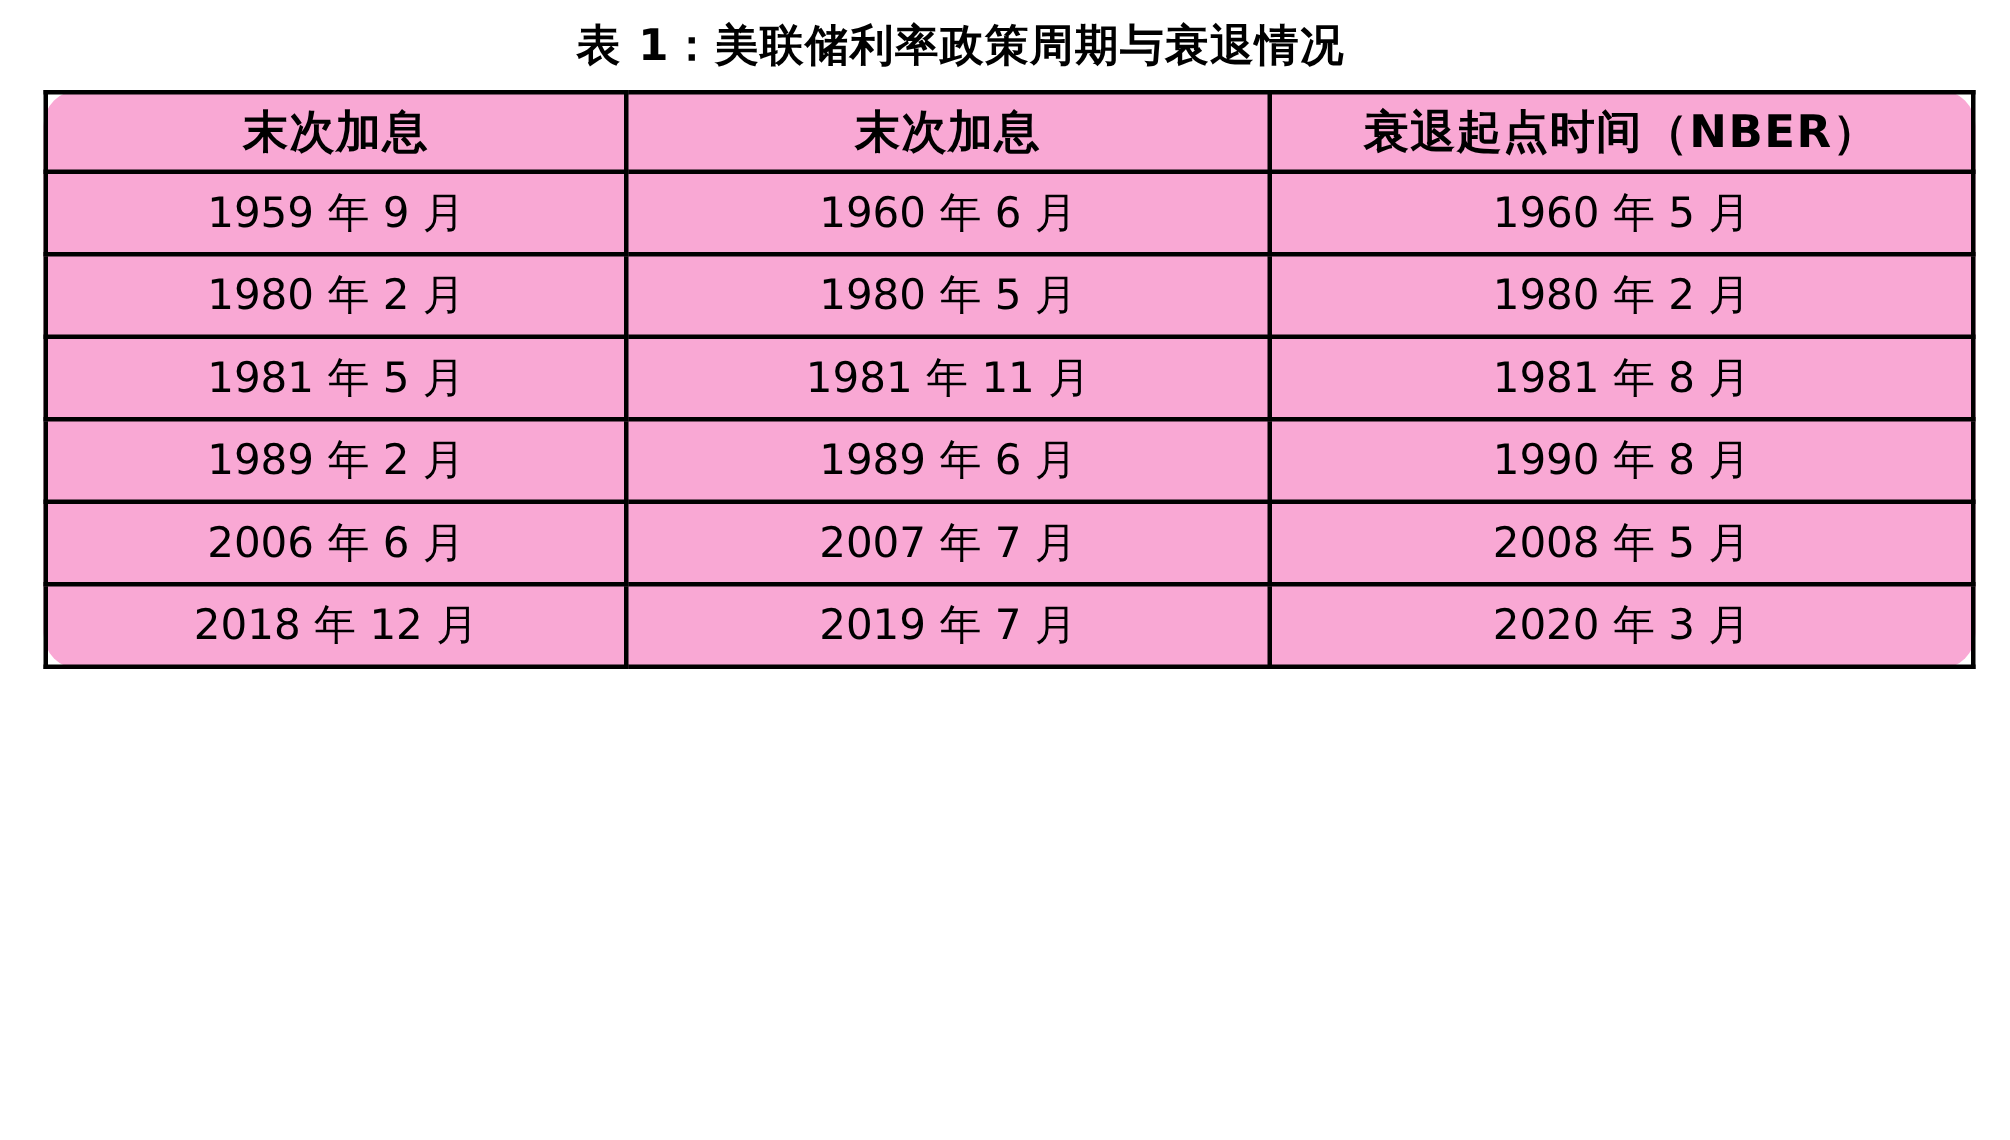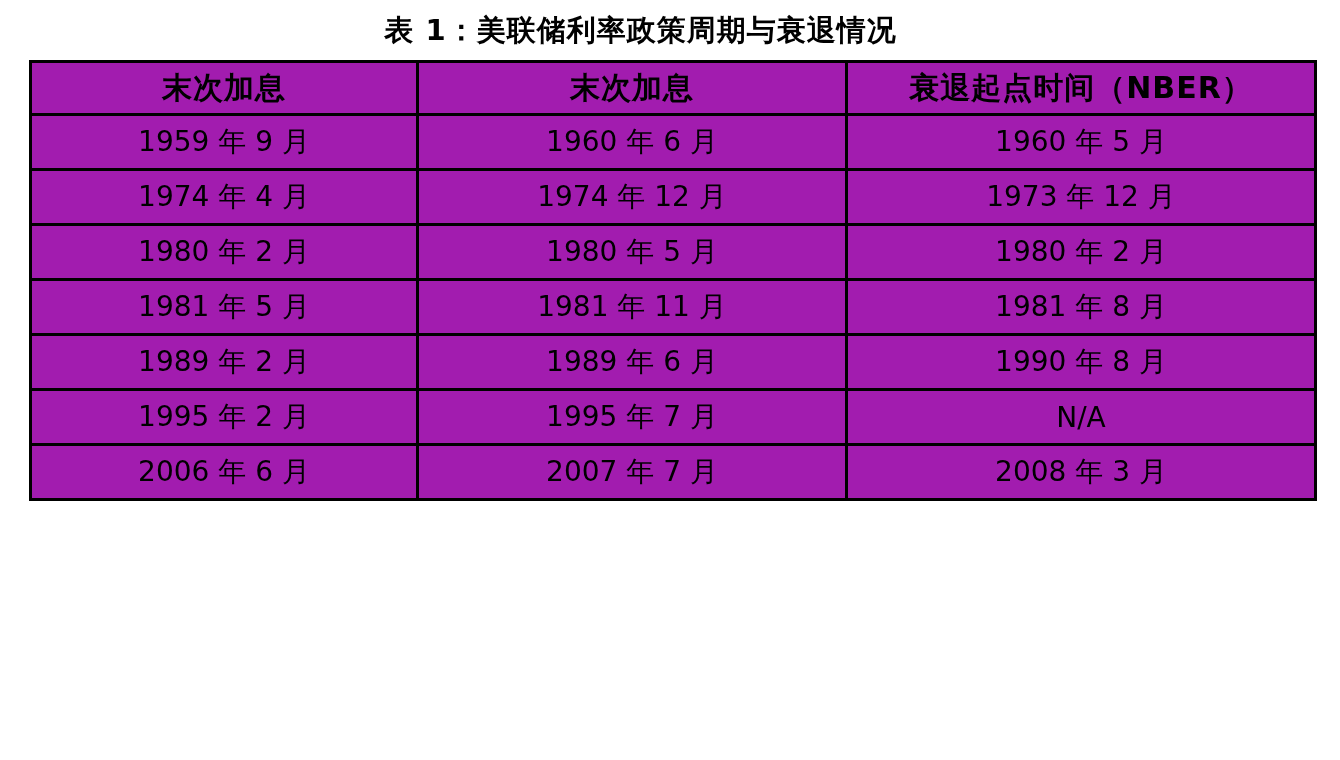--- a/index.html
+++ b/index.html
@@ -24,21 +24,22 @@
     font-weight: 600;
     line-height: 36px;
     margin-bottom: 12px;
     letter-spacing: 1px;
     white-space: nowrap;
   }
   table.policy-table {
     width: 1285px;
     border-collapse: collapse;
     table-layout: fixed;
-    background: #a21caf;
+    background: #f9a8d4;
+    border-radius: 24px;
   }
   table.policy-table col.c1 { width: 387px; }
   table.policy-table col.c2 { width: 429px; }
   table.policy-table col.c3 { width: 469px; }
   table.policy-table th,
   table.policy-table td {
     border: 3px solid #000000;
     text-align: center;
     vertical-align: middle;
     padding: 0;
@@ -78,45 +79,40 @@
         <th>衰退起点时间（NBER）</th>
       </tr>
     </thead>
     <tbody>
         <tr>
           <td>1959 年 9 月</td>
           <td>1960 年 6 月</td>
           <td>1960 年 5 月</td>
         </tr>
         <tr>
-          <td>1974 年 4 月</td>
-          <td>1974 年 12 月</td>
-          <td>1973 年 12 月</td>
-        </tr>
-        <tr>
           <td>1980 年 2 月</td>
           <td>1980 年 5 月</td>
           <td>1980 年 2 月</td>
         </tr>
         <tr>
           <td>1981 年 5 月</td>
           <td>1981 年 11 月</td>
           <td>1981 年 8 月</td>
         </tr>
         <tr>
           <td>1989 年 2 月</td>
           <td>1989 年 6 月</td>
           <td>1990 年 8 月</td>
         </tr>
         <tr>
-          <td>1995 年 2 月</td>
-          <td>1995 年 7 月</td>
-          <td>N/A</td>
+          <td>2006 年 6 月</td>
+          <td>2007 年 7 月</td>
+          <td>2008 年 5 月</td>
         </tr>
         <tr>
-          <td>2006 年 6 月</td>
-          <td>2007 年 7 月</td>
-          <td>2008 年 3 月</td>
+          <td>2018 年 12 月</td>
+          <td>2019 年 7 月</td>
+          <td>2020 年 3 月</td>
         </tr>
       </tbody>
   </table>
 
 </div>
 
 </body></html>

